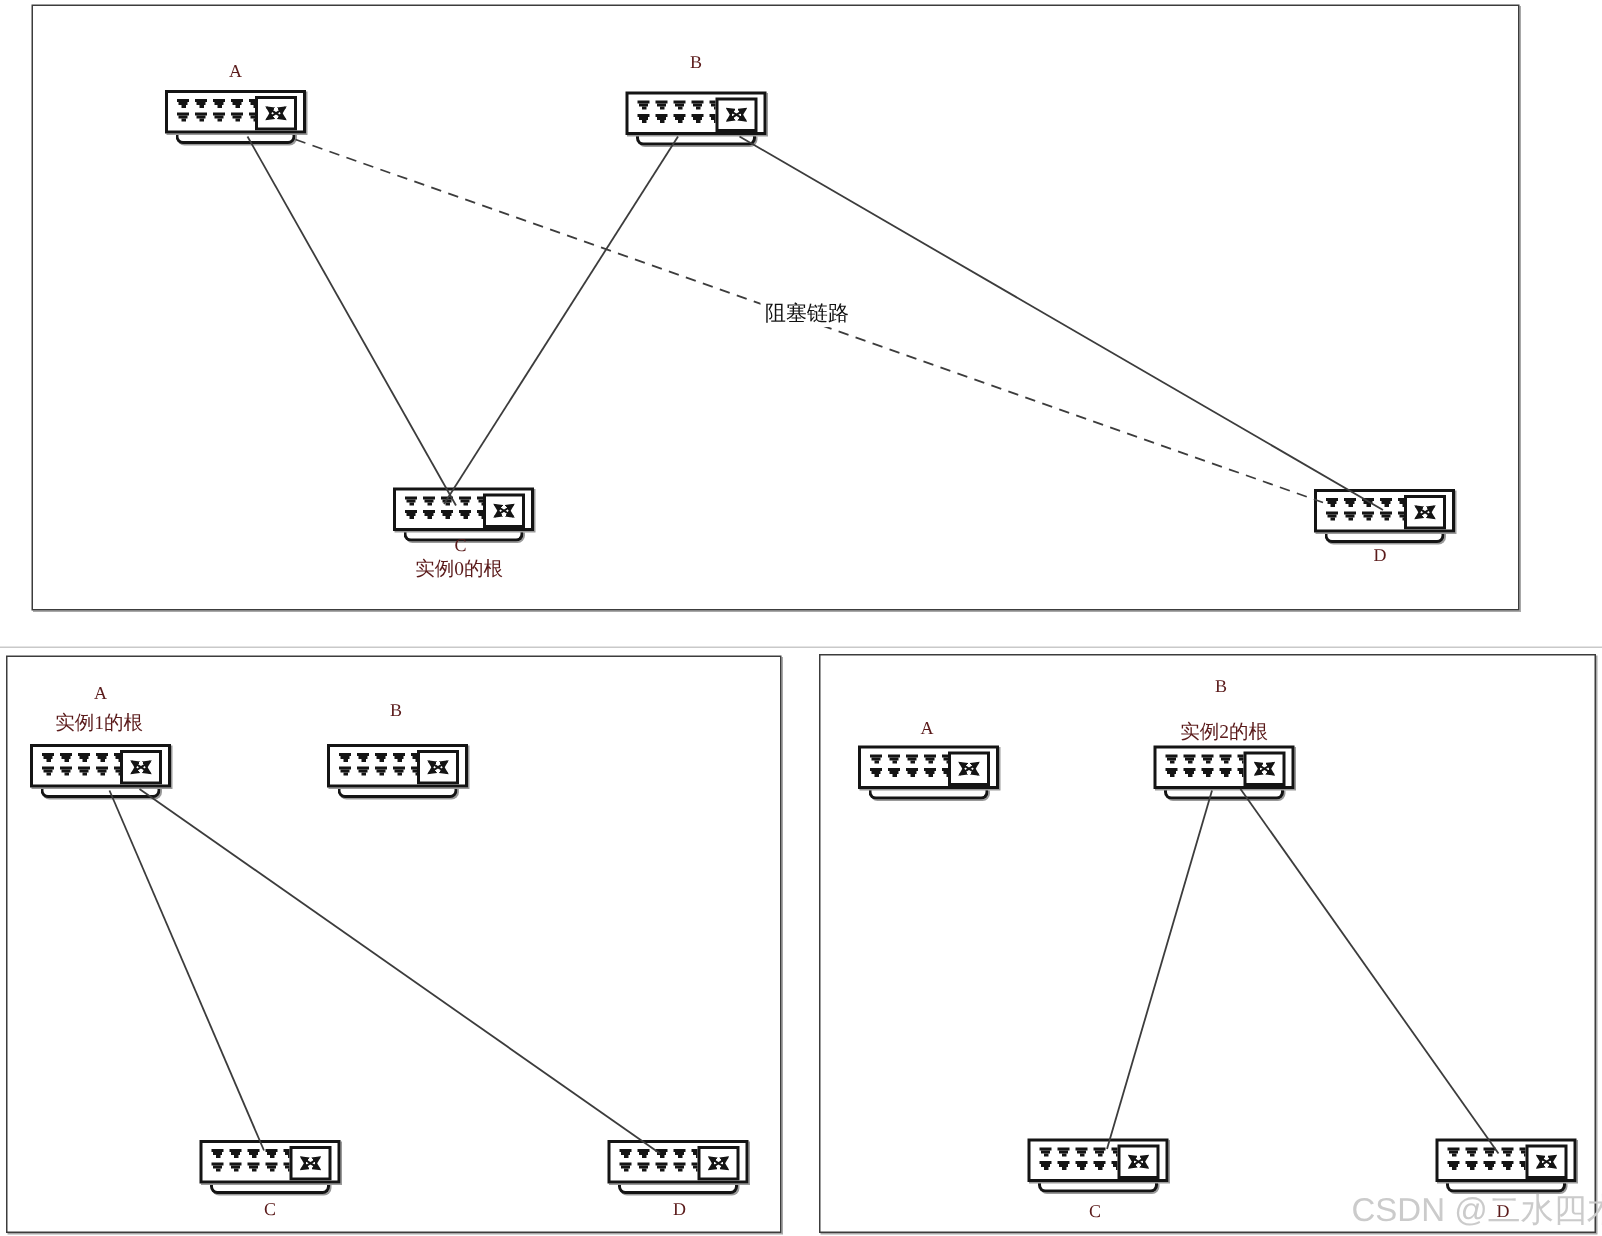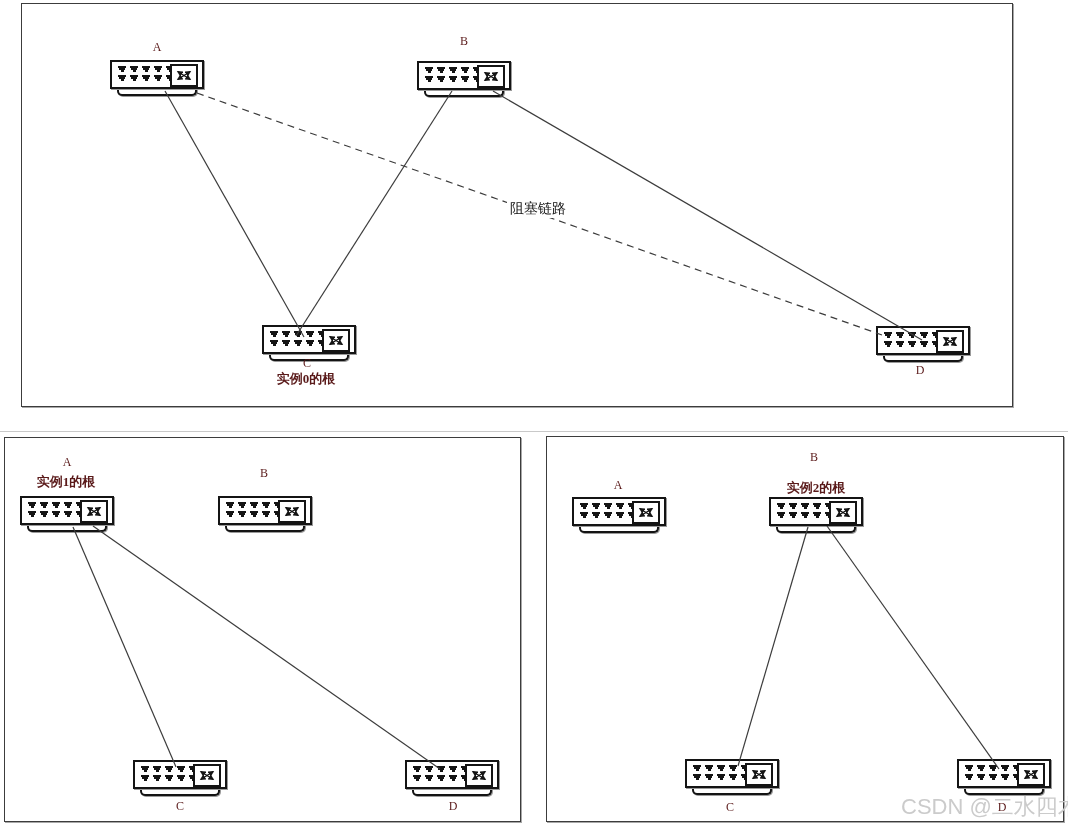--- a/index.html
+++ b/index.html
@@ -26,21 +26,21 @@
   .port .b3{width:3px;height:2px;background:#141414;}
   .xbox{position:absolute;right:4px;top:2px;width:24px;height:19px;border:2px solid #141414;
         display:flex;align-items:center;justify-content:center;background:#fff;}
   .xbox svg{width:20px;height:15px;display:block;}
   .xbox line{stroke:#141414;stroke-width:1.5;}
   .sw-base{width:76px;height:5px;margin:0 auto;border:2px solid #141414;border-top:none;
            border-radius:0 0 5px 5px;box-shadow:1px 1px 0 #9a9a9a;background:#fff;}
 
   .nlabel{position:absolute;transform:translateX(-50%);font-size:12px;color:#5a1a1a;
           white-space:nowrap;line-height:1.1;}
-  .sublabel{font-size:13px;font-weight:bold;}
+  .sublabel{font-size:13px;}
   .blocked-label{position:absolute;transform:translateX(-50%);font-size:14px;color:#111;
                  background:#fff;padding:0 3px;white-space:nowrap;
                  font-family:"Liberation Serif", serif;text-align:center;}
   .watermark{position:absolute;left:901px;top:792px;font-size:22px;color:#cbcbcb;
              font-family:"Liberation Sans", sans-serif;white-space:nowrap;z-index:9;}
   .defs-holder{position:absolute;width:0;height:0;overflow:hidden;}
 </style>
 </head>
 <body>
 

